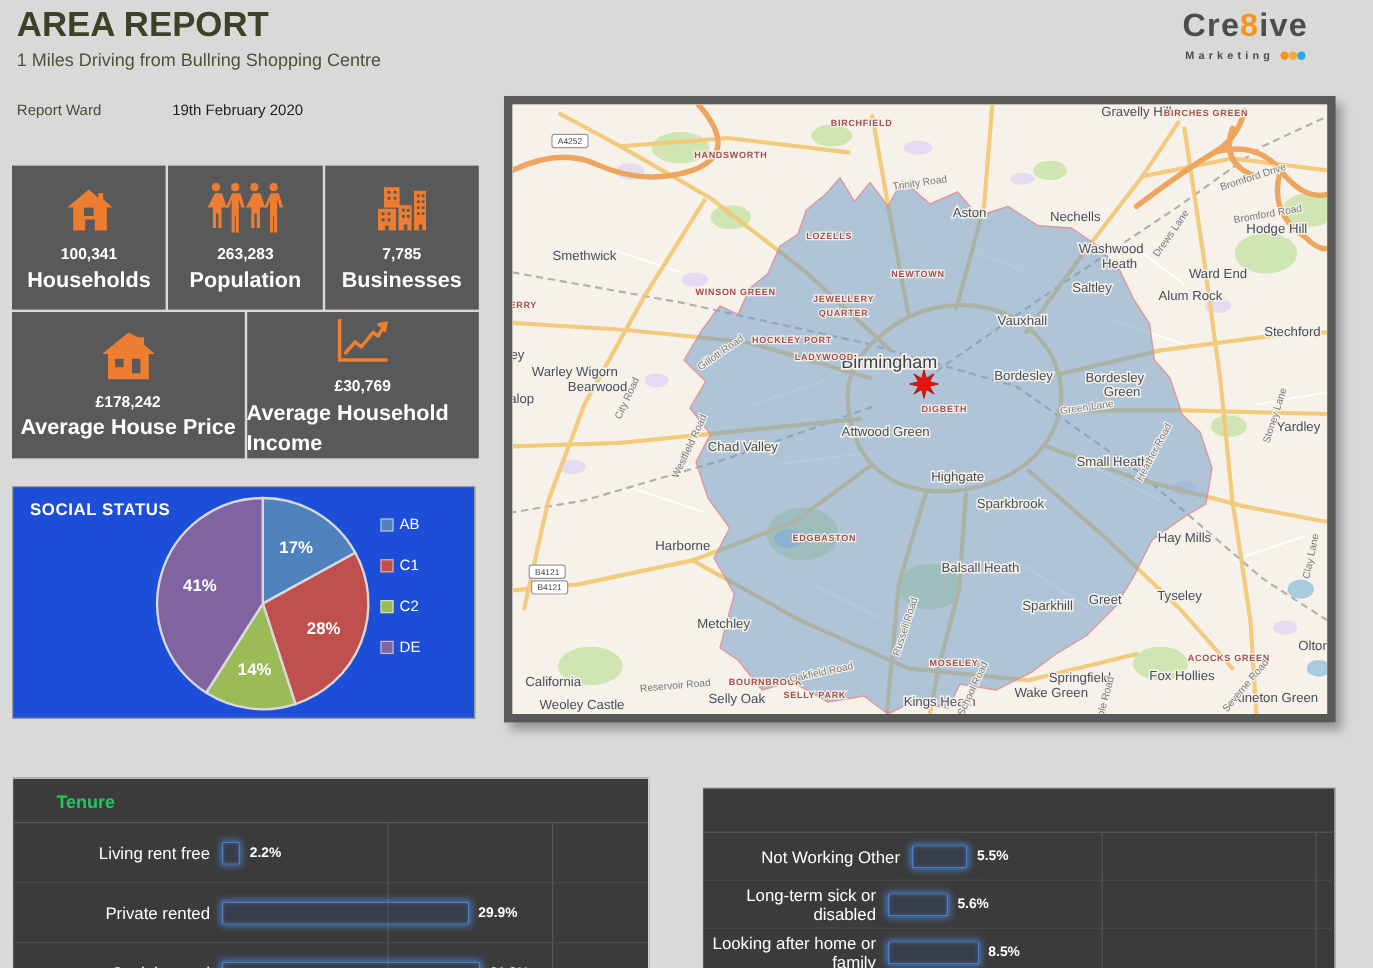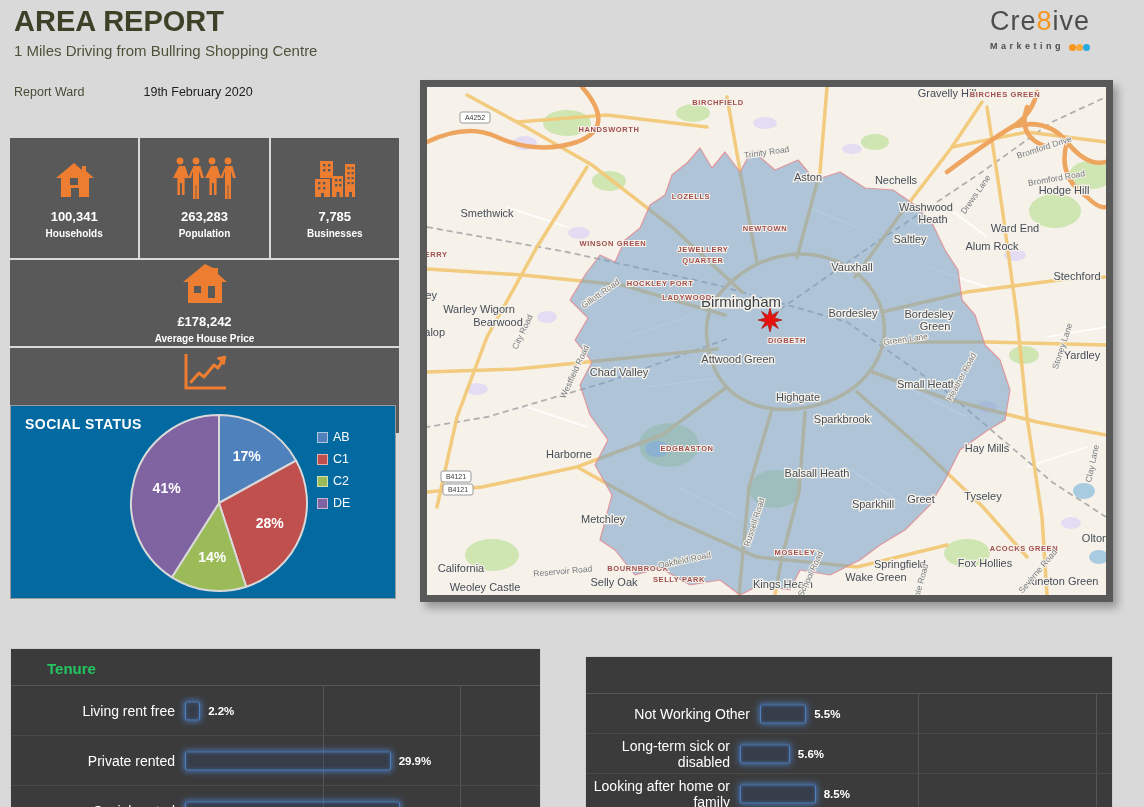--- a/index.html
+++ b/index.html
@@ -8,39 +8,39 @@
     background:#d9d9d9;
     font-family:"Liberation Sans", sans-serif;
   }
   
   .page-title{position:absolute;left:14px;top:5px;font-size:29px;font-weight:bold;color:#3f4028;}
   .page-subtitle{position:absolute;left:14px;top:42px;font-size:15px;color:#50513a;}
   .report-row{position:absolute;left:14px;top:85px;font-size:12.5px;}
   .report-label{color:#4b4c35;display:inline-block;width:126px;}
   .report-value{color:#1d1d1d;}
   .logo{position:absolute;right:54px;top:8px;text-align:center;}
-  .logo-word{font-size:27px;font-weight:normal;color:#4d4d4d;letter-spacing:1px;line-height:1;}
+  .logo-word{font-size:27px;font-weight:bold;color:#4d4d4d;letter-spacing:1px;line-height:1;}
   .logo-8{color:#f7941d;}
   .logo-tagline{margin-top:2px;display:flex;align-items:center;justify-content:center;gap:5px;}
   .logo-tag-text{font-size:9px;font-weight:bold;color:#4d4d4d;letter-spacing:3.5px;}
   .logo-dot{width:7px;height:7px;border-radius:50%;display:inline-block;}
   
   .stats{position:absolute;left:10px;top:138px;width:389px;}
   .stats-row1{display:grid;grid-template-columns:1fr 1fr 1fr;gap:2px;height:120px;}
-  .stats-row2{margin-top:2px;display:grid;grid-template-columns:1fr;gap:2px;height:122px;}
+  .stats-row2{margin-top:2px;display:grid;grid-template-columns:1fr 1fr;gap:2px;height:122px;}
   .stat-card{background:#595959;color:#fff;display:flex;flex-direction:column;align-items:center;justify-content:center;}
   .stat-icon{height:44px;display:flex;align-items:flex-end;margin-bottom:8px;}
   .stat-value{font-weight:bold;font-size:13px;line-height:1.5;}
-  .stat-label{font-weight:bold;font-size:10px;line-height:1.4;}
+  .stat-label{font-weight:bold;font-size:18px;line-height:1.4;}
   
-  .social{position:absolute;left:10px;top:405px;width:386px;height:194px;background:#0369a1;border:1px solid #9a9a9a;box-sizing:border-box;}
+  .social{position:absolute;left:10px;top:405px;width:386px;height:194px;background:#1d4ed8;border:1px solid #9a9a9a;box-sizing:border-box;}
   .social-title{position:absolute;left:14px;top:10px;color:#fff;font-weight:bold;font-size:14px;letter-spacing:.5px;}
   #pie-svg{position:absolute;left:108px;top:1px;}
   .pie-label{fill:#fff;font-weight:bold;font-size:14px;text-anchor:middle;}
-  .legend{position:absolute;left:306px;top:24px;display:flex;flex-direction:column;gap:8px;}
+  .legend{position:absolute;left:306px;top:24px;display:flex;flex-direction:column;gap:20px;}
   .legend-item{display:flex;align-items:center;gap:5px;color:#fff;font-size:12.5px;}
   .legend-swatch{width:11px;height:11px;border:1px solid rgba(255,255,255,.55);box-sizing:border-box;}
   
   .map{position:absolute;left:420px;top:80px;width:693px;height:522px;background:#595959;padding:7px;box-sizing:border-box;box-shadow:5px 6px 8px rgba(0,0,0,.30);}
   .map-canvas{width:679px;height:508px;position:relative;overflow:hidden;background:#f6f2ea;}
   .ml-city{font-size:15px;fill:#3a4148;text-anchor:middle;paint-order:stroke;stroke:#f6f2ea;stroke-width:3px;}
   .ml-town{font-size:11px;fill:#454d58;text-anchor:middle;paint-order:stroke;stroke:#f6f2ea;stroke-width:2.5px;}
   .ml-suburb{font-size:7.5px;font-weight:bold;fill:#a04e4e;letter-spacing:.6px;text-anchor:middle;paint-order:stroke;stroke:#f6f2ea;stroke-width:2px;}
   .ml-road{font-size:8.5px;fill:#75797e;text-anchor:middle;paint-order:stroke;stroke:#f6f2ea;stroke-width:2px;}
   .ml-badgetext{font-size:7px;fill:#3c3c3c;text-anchor:middle;}

